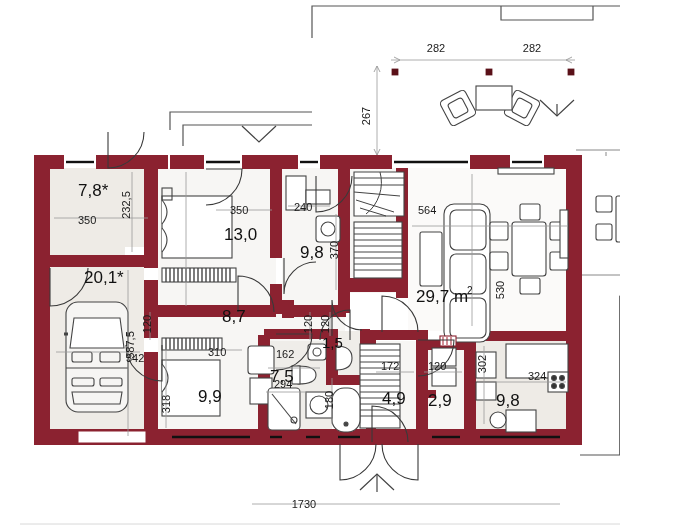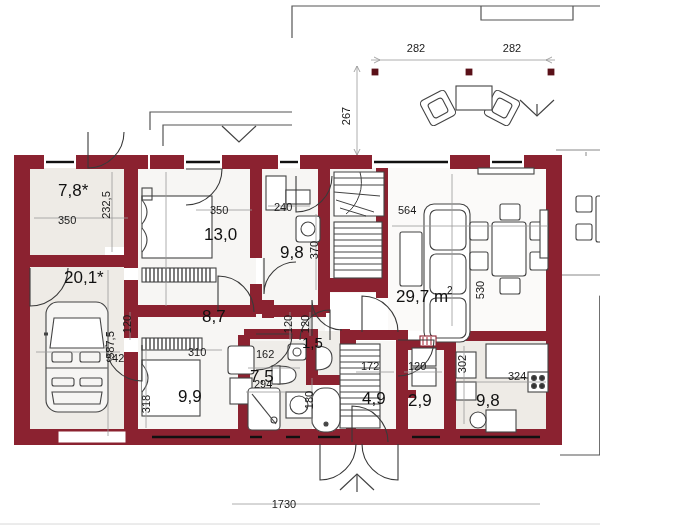--- a/index.html
+++ b/index.html
@@ -1,17 +1,17 @@
 <!DOCTYPE html>
 <html><head>
 <meta charset="utf-8">
 <style>
   html,body{margin:0;padding:0;background:#ffffff;}
   body{font-family:"Liberation Sans", sans-serif;}
-  #stage{position:relative;width:600px;height:532px;background:#ffffff;overflow:hidden;}
+  #stage{position:relative;width:600px;height:532px;background:#ffffff;overflow:hidden;padding-left:20px;}
   svg{display:block;}
   .dimtxt{font-family:"Liberation Sans", sans-serif;font-size:11px;fill:#1a1a1a;}
   .area{font-family:"Liberation Sans", sans-serif;font-size:17px;fill:#111111;}
   .area-s{font-family:"Liberation Sans", sans-serif;font-size:15px;fill:#111111;}
   .sup{font-family:"Liberation Sans", sans-serif;font-size:10px;fill:#111111;}
 </style>
 </head>
 <body>
 
 <div id="stage">

